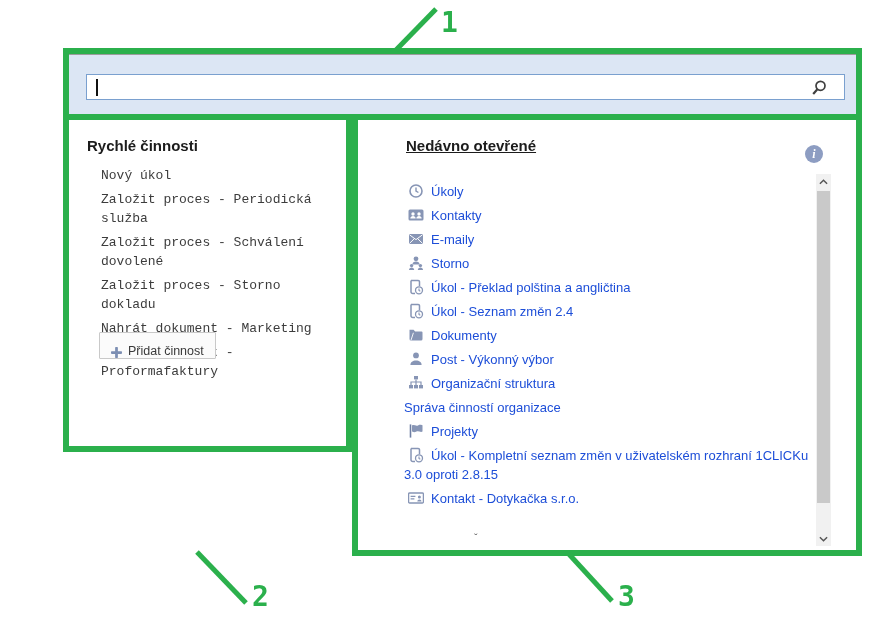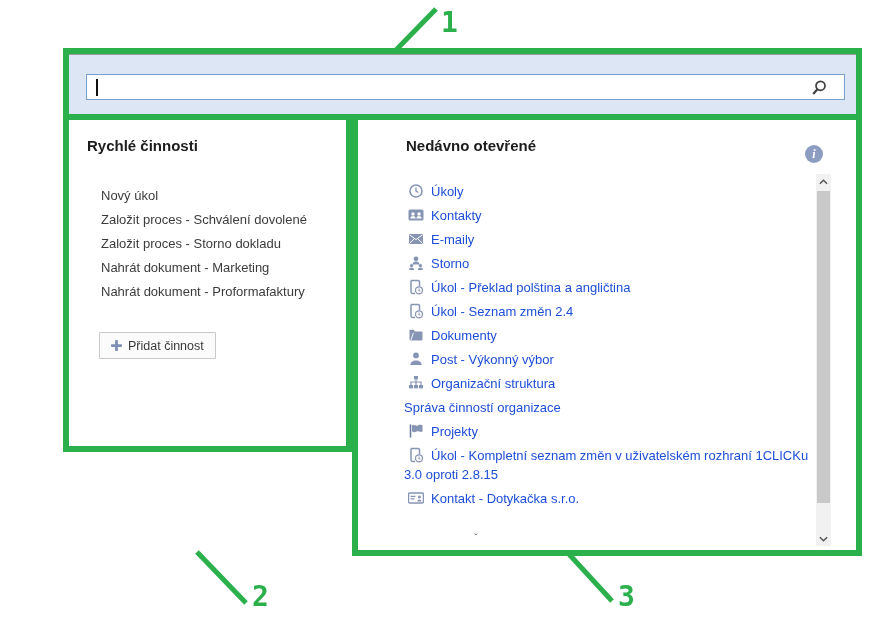--- a/index.html
+++ b/index.html
@@ -9,23 +9,23 @@
   #box-search{left:63px;top:48px;width:799px;height:72px;background:#dce6f4;}
   #box-quick{left:63px;top:114px;width:289px;height:338px;}
   #box-recent{left:352px;top:114px;width:510px;height:442px;}
   .search-area{position:absolute;left:0;top:0;right:0;bottom:0;border-top:1px solid #9b9b9b;}
   .search-input{position:absolute;left:17px;top:19px;width:759px;height:26px;box-sizing:border-box;
         border:1px solid #7aa0cf;background:#fff;outline:none;padding:0 26px 0 8px;
         font-family:"Liberation Sans",sans-serif;font-size:13px;color:#222;}
   .caret{position:absolute;left:27px;top:24px;width:1.5px;height:17px;background:#111;}
   .magnifier{position:absolute;right:28px;top:24px;width:18px;height:18px;cursor:pointer;}
   .panel-title{position:absolute;font-size:15px;font-weight:bold;color:#1c1c1c;}
-  .qa-list{position:absolute;left:32px;top:66px;width:230px;}
+  .qa-list{position:absolute;left:32px;top:46px;width:230px;font-family:Liberation Mono, monospace;}
   .qa-item{font-size:13px;line-height:19px;margin-bottom:5px;color:#3c3c3c;cursor:pointer;}
-  .add-btn{position:absolute;left:30px;top:212px;height:27px;display:inline-flex;align-items:center;
+  .add-btn{position:absolute;left:30px;top:212px;height:27px;display:inline-flex;align-items:flex-end;
         gap:6px;padding:0 11px;background:#fbfbfb;border:1px solid #c9c9c9;border-radius:1px;
         font-size:12.5px;color:#3a3a3a;cursor:pointer;font-family:"Liberation Sans",sans-serif;}
   .recent-list{position:absolute;left:46px;top:62px;width:430px;}
   .row{font-size:13px;line-height:19px;margin-bottom:5px;color:#1d4ed8;cursor:pointer;white-space:pre-line;}
   .icn{display:inline-block;width:17px;height:16px;vertical-align:-3px;margin:0 6px 0 4px;}
   .info-icon{position:absolute;right:33px;top:25px;width:18px;height:18px;border-radius:50%;
         background:#8d9dc2;color:#fff;text-align:center;line-height:18px;font-size:12px;
         font-family:"Liberation Serif",serif;font-style:italic;font-weight:bold;cursor:pointer;}
   .scrollbar{position:absolute;right:25px;top:54px;width:15px;height:372px;background:#f1f1f1;}
   .scroll-btn{position:absolute;left:0;width:15px;height:15px;display:flex;align-items:center;
@@ -53,37 +53,38 @@
           <path d="M7.4 10.2 L3.2 15" stroke="#3f3f3f" stroke-width="2.2"></path>
         </svg>
       </span>
     </div>
   </div>
 
   <div class="hlbox" id="box-quick">
     <div class="panel-title" style="left:18px;top:17px;">Rychlé činnosti</div>
     <div class="qa-list">
       <div class="qa-item">Nový úkol</div>
+      <div class="qa-item">Založit proces - Periodická služba</div>
       <div class="qa-item">Založit proces - Schválení dovolené</div>
       <div class="qa-item">Založit proces - Storno dokladu</div>
       <div class="qa-item">Nahrát dokument - Marketing</div>
       <div class="qa-item">Nahrát dokument - Proformafaktury</div>
     </div>
     <button class="add-btn">
       <span style="display:inline-flex;">
         <svg viewBox="0 0 12 12" width="11" height="11">
           <path d="M6 1.2 V10.8 M1.2 6 H10.8" stroke="#7d8fb3" stroke-width="3" stroke-linecap="round"></path>
         </svg>
       </span>
       <span>Přidat činnost</span>
     </button>
   </div>
 
   <div class="hlbox" id="box-recent">
-    <div class="panel-title" style="left:48px;top:17px;">Nedávno otevřené</div>
+    <div class="panel-title" style="left:48px;top:17px;text-decoration:underline;">Nedávno otevřené</div>
     <div class="info-icon">i</div>
 
     <div class="recent-list">
       <div class="row"><span class="icn"><svg viewBox="0 0 16 16" width="16" height="16">
               <circle cx="8" cy="8" r="6" fill="none" stroke="#8795b5" stroke-width="1.6"></circle>
               <path d="M8 4.6 V8 L10.4 9.5" fill="none" stroke="#8795b5" stroke-width="1.4"></path>
             </svg></span><span>Úkoly</span></div>
 
       <div class="row"><span class="icn"><svg viewBox="0 0 16 16" width="16" height="16">
               <rect x="0.5" y="2.5" width="15" height="11" rx="1.5" fill="#8795b5"></rect>

